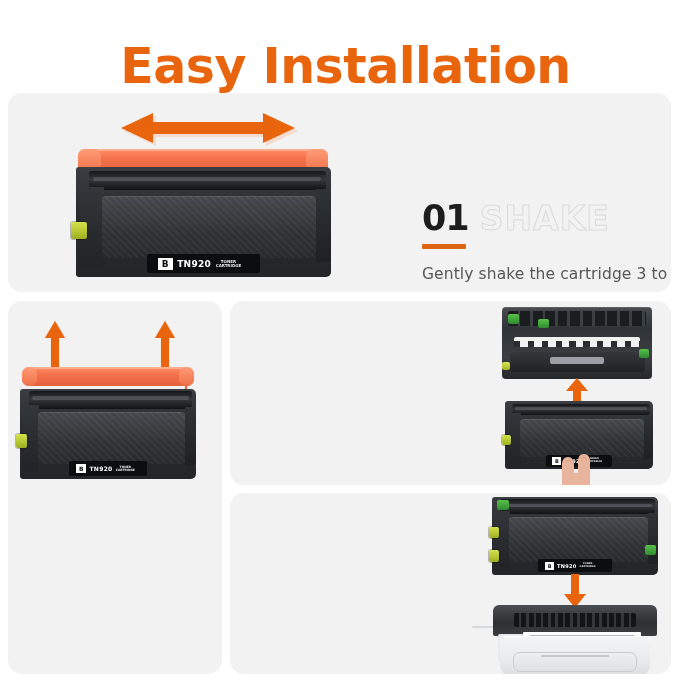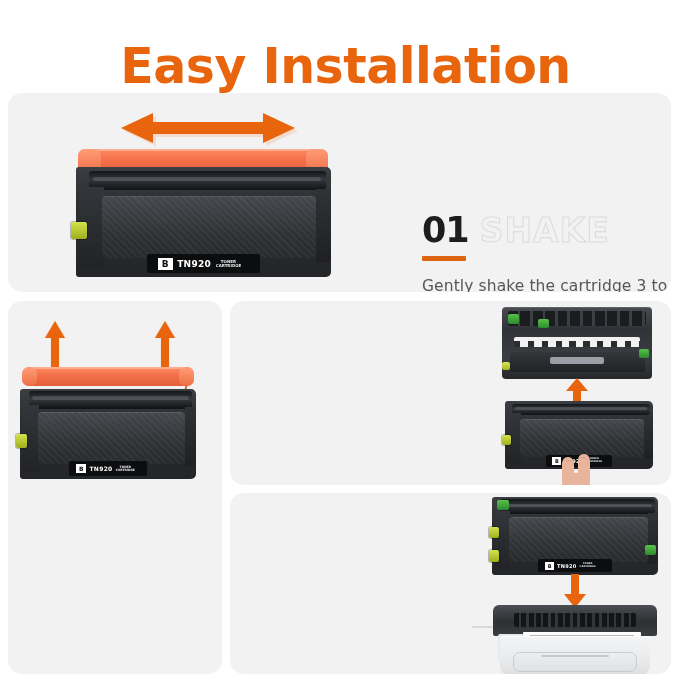--- a/index.html
+++ b/index.html
@@ -56,21 +56,20 @@
     align-items: baseline;
     gap: 11px;
     white-space: nowrap;
   }
   .step-num {
     font-size: 35px;
     font-weight: bold;
     color: #1d1d1d;
     line-height: 1;
     letter-spacing: -1px;
-    margin-top: 12px;
   }
   .step-word {
     font-size: 33px;
     font-weight: bold;
     line-height: 1;
     letter-spacing: 1px;
     color: transparent;
     -webkit-text-stroke: 1.1px #DCDCDC;
     text-shadow: none;
   }

